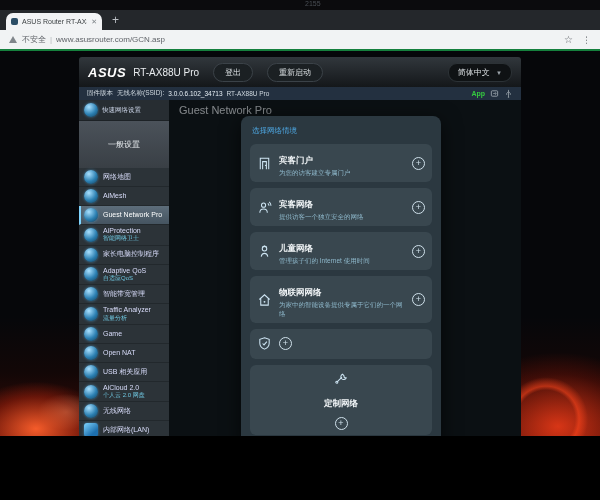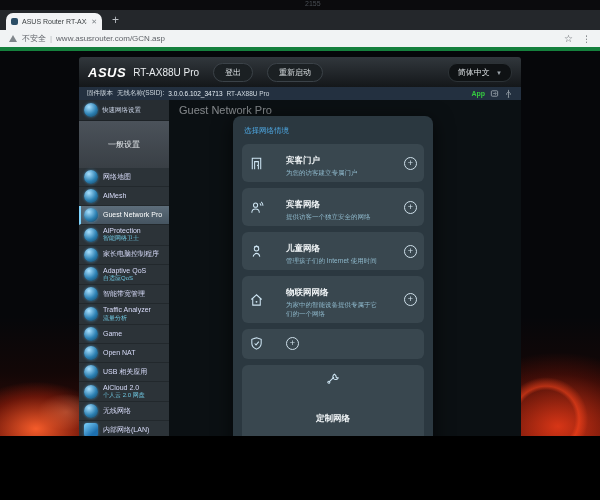--- a/index.html
+++ b/index.html
@@ -11,21 +11,21 @@
   .desktop .artifact { position:absolute; left:305px; top:0; font-size:7px; color:#4a4f55; }
 
   
   .tabbar { height:20px; background:#24272b; display:flex; align-items:flex-end; }
   .tab { width:96px; height:17px; background:#f2f3f5; border-radius:7px 7px 0 0; margin-left:6px;
          display:flex; align-items:center; gap:4px; padding:0 5px; }
   .tab .favicon { width:7px; height:7px; border-radius:2px; background:#2b4d66; flex:none; }
   .tab .tab-title { font-size:7px; color:#3c4043; white-space:nowrap; overflow:hidden; flex:1; }
   .tab .tab-close { font-size:7px; color:#80868b; }
   .newtab { color:#bdc1c6; font-size:12px; margin:0 0 3px 10px; }
-  .toolbar { height:21px; background:#f1f3f4; border-bottom:4px solid #15803d;
+  .toolbar { height:21px; background:#f1f3f4; border-bottom:2px solid #15803d;
              display:flex; align-items:center; padding:0 9px; }
   .warn-tri { width:0; height:0; border-left:4px solid transparent; border-right:4px solid transparent;
               border-bottom:7px solid #80868b; margin-right:5px; }
   .sec-label, .url-sep, .url-text { font-size:8px; color:#5f6368; }
   .url-sep { margin:0 4px; color:#b4b8bc; }
   .toolbar .right { margin-left:auto; display:flex; align-items:center; gap:9px; }
   .star { font-size:10px; color:#5f6368; }
   .kebab { font-size:9px; color:#5f6368; letter-spacing:0; }
 
   
@@ -81,25 +81,25 @@
            background:radial-gradient(circle at 35% 28%, #a8e0ff, #2c80b2 55%, #123c57);
            box-shadow:0 0 3px rgba(90,180,240,.55); }
   .sicon.sq { border-radius:3px; background:linear-gradient(140deg,#7fd4ff,#1d6fae 70%); }
 
   
   .main { flex:1; position:relative; background:#11181d; height:336px; overflow:hidden; }
   .page-title { padding:4px 10px 0; font-size:11px; color:#e8edf0; }
   .scrim { position:absolute; left:0; top:0; right:0; bottom:0; background:rgba(4,7,9,.45); }
 
   
-  .modal { position:absolute; left:64px; top:16px; width:200px; background:#2b3840; border-radius:8px;
+  .modal { position:absolute; left:72px; top:16px; width:200px; background:#2b3840; border-radius:8px;
            box-shadow:0 5px 20px rgba(0,0,0,.65); padding:8px 9px 9px; }
   .modal-title { color:#4da6e0; font-size:7.5px; margin:2px 0 8px 2px; }
   .card { background:#39474f; border-radius:6px; padding:5px 7px; display:flex; align-items:center;
-          gap:22px; margin-bottom:6px; min-height:30px; cursor:pointer; }
+          gap:7px; margin-bottom:6px; min-height:30px; cursor:pointer; }
   .card:last-child { margin-bottom:0;flex-direction:column; }
   .card-icon { flex:none; width:15px; height:15px; }
   .card-icon svg { width:15px; height:15px; stroke:#cfe6f4; fill:none; stroke-width:1.1; }
   .card-text { flex:1; min-width:0; }
   .card-title { font-size:8.5px; color:#f3f7f9; font-weight:bold; }
   .card-title .hl { background:#1d6fae; color:#fff; padding:0 2px; border-radius:1px; }
   .card-desc { font-size:6.5px; color:#8fb9cc; margin-top:2px; line-height:1.25; }
   .card-desc:empty { display:none; }
   .addbtn { flex:none; width:13px; height:13px; border:1px solid #cfe0ea; border-radius:50%;
             color:#cfe0ea; font-size:9px; line-height:11px; text-align:center; }

